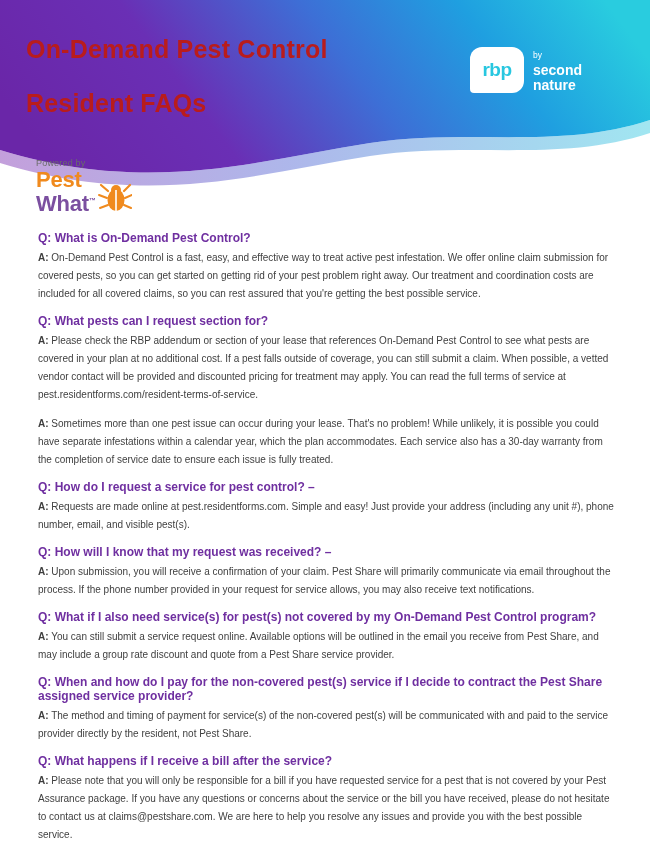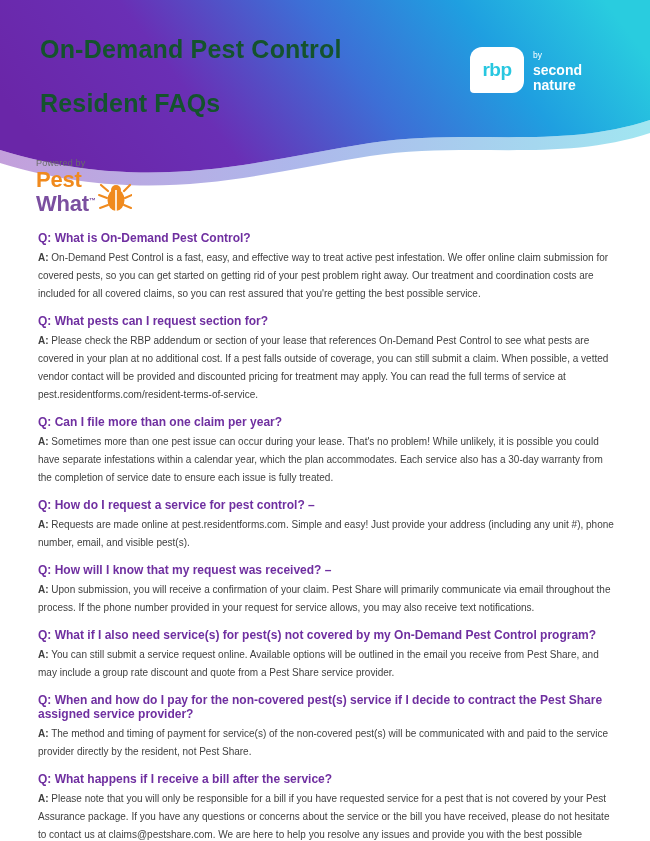--- a/index.html
+++ b/index.html
@@ -41,23 +41,23 @@
   }
   .header-inner {
     position: absolute;
     top: 0;
     left: 0;
     width: 650px;
     height: 215px;
   }
   .title-block {
     position: absolute;
-    left: 40px;
+    left: 26px;
     top: 34px;
-    color: #14532d;
+    color: #b91c1c;
   }
   .title-line1 {
     font-size: 25px;
     font-weight: bold;
     letter-spacing: 0.2px;
     line-height: 30px;
     white-space: nowrap;
   }
   .title-line2 {
     font-size: 25px;
@@ -245,21 +245,20 @@
       <div class="q">Q: What is On-Demand Pest Control?</div>
       <div class="a"><b>A:</b><span> On-Demand Pest Control is a fast, easy, and effective way to treat active pest infestation. We offer online claim submission for covered pests, so you can get started on getting rid of your pest problem right away. Our treatment and coordination costs are included for all covered claims, so you can rest assured that you're getting the best possible service.</span></div>
     </div>
 
     <div class="faq">
       <div class="q">Q: What pests can I request section for?</div>
       <div class="a"><b>A:</b><span> Please check the RBP addendum or section of your lease that references On-Demand Pest Control to see what pests are covered in your plan at no additional cost. If a pest falls outside of coverage, you can still submit a claim. When possible, a vetted vendor contact will be provided and discounted pricing for treatment may apply. You can read the full terms of service at pest.residentforms.com/resident-terms-of-service.</span></div>
     </div>
 
     <div class="faq">
-      <div class="q">Q: Can I file more than one claim per year?</div>
       <div class="a"><b>A:</b><span> Sometimes more than one pest issue can occur during your lease. That's no problem! While unlikely, it is possible you could have separate infestations within a calendar year, which the plan accommodates. Each service also has a 30-day warranty from the completion of service date to ensure each issue is fully treated.</span></div>
     </div>
 
     <div class="faq">
       <div class="q">Q: How do I request a service for pest control? –</div>
       <div class="a"><b>A:</b><span> Requests are made online at pest.residentforms.com. Simple and easy! Just provide your address (including any unit #), phone number, email, and visible pest(s).</span></div>
     </div>
 
     <div class="faq">
       <div class="q">Q: How will I know that my request was received? –</div>

